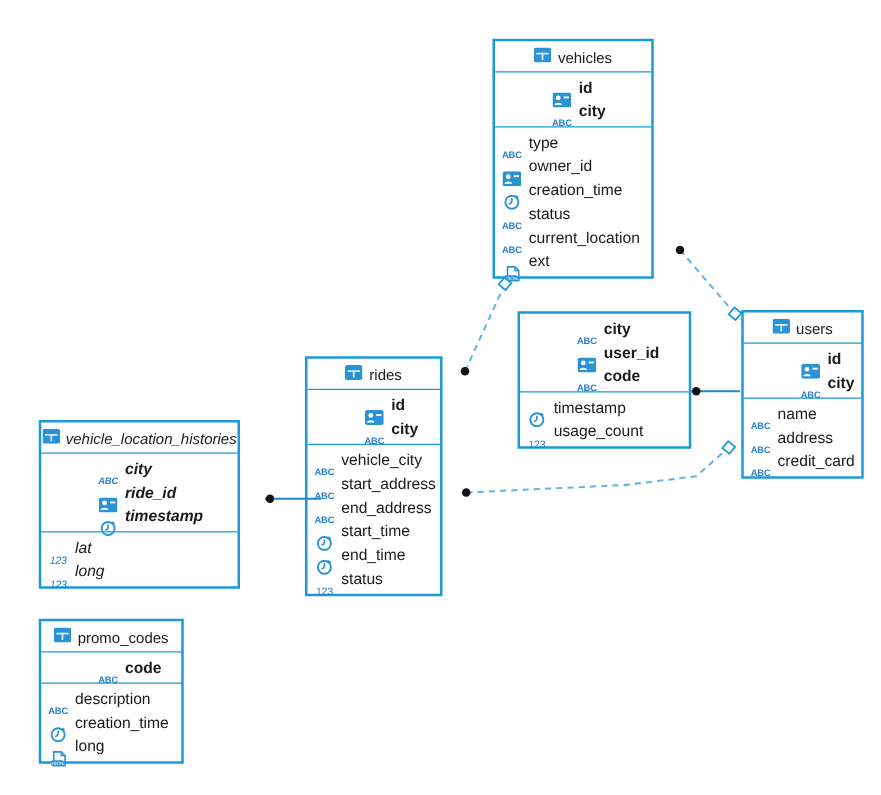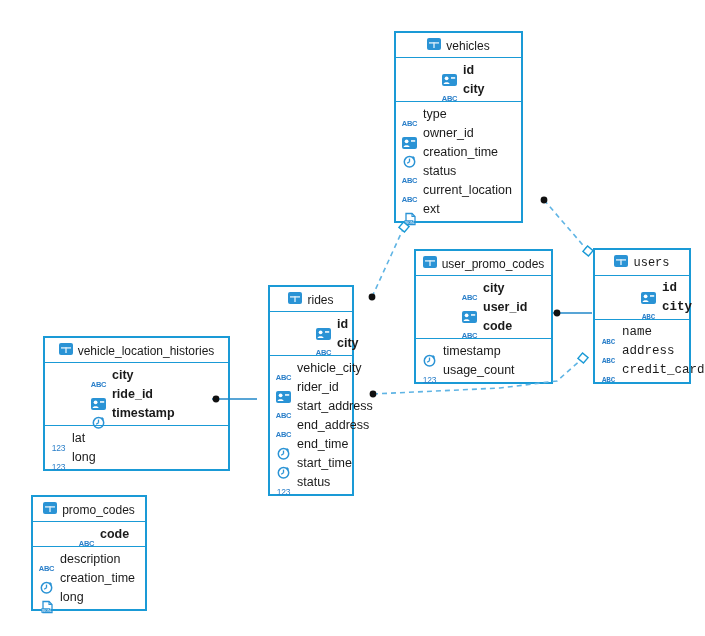--- a/index.html
+++ b/index.html
@@ -112,28 +112,20 @@
                 <path d="M9 1.5 v3 h3" fill="none" stroke="#2a93d5" stroke-width="1.1"></path>
                 <rect x="1" y="8.2" width="9.6" height="4.6" rx="1" fill="#2a93d5"></rect>
                 <text x="5.8" y="11.8" font-size="3.6" font-family="Liberation Sans, sans-serif" fill="#fff" text-anchor="middle">JSON</text>
               </svg>
             </span>
             <span class="label">ext</span>
           </div>
         </div>
       </div>
       <div class="erd-table" style="left: 414px; top: 249px; width: 139px;">
-        <div class="erd-header">
-          <span><svg width="14" height="12" viewBox="0 0 14 12">
-              <rect x="0" y="0" width="14" height="12" rx="2" fill="#2a93d5"></rect>
-              <rect x="2" y="4.2" width="10" height="1.4" fill="#d6ecf9"></rect>
-              <rect x="6.3" y="4.2" width="1.4" height="5.8" fill="#d6ecf9"></rect>
-            </svg></span>
-          <span>user_promo_codes</span>
-        </div>
         <div class="erd-section pk">
           <div class="erd-row pk-row">
             <span class="icon">
               <span class="type-txt">ABC</span>
             </span>
             <span class="label">city</span>
           </div>
           <div class="erd-row pk-row">
             <span class="icon">
               <svg width="15" height="12" viewBox="0 0 15 12">
@@ -165,21 +157,21 @@
             <span class="label">timestamp</span>
           </div>
           <div class="erd-row">
             <span class="icon">
               <span class="type-num">123</span>
             </span>
             <span class="label">usage_count</span>
           </div>
         </div>
       </div>
-      <div class="erd-table" style="left: 593px; top: 248px; width: 98px; font-family: Liberation Mono, monospace;">
+      <div class="erd-table" style="left: 593px; top: 248px; width: 98px;">
         <div class="erd-header">
           <span><svg width="14" height="12" viewBox="0 0 14 12">
               <rect x="0" y="0" width="14" height="12" rx="2" fill="#2a93d5"></rect>
               <rect x="2" y="4.2" width="10" height="1.4" fill="#d6ecf9"></rect>
               <rect x="6.3" y="4.2" width="1.4" height="5.8" fill="#d6ecf9"></rect>
             </svg></span>
           <span>users</span>
         </div>
         <div class="erd-section pk">
           <div class="erd-row pk-row">
@@ -214,21 +206,21 @@
             <span class="label">address</span>
           </div>
           <div class="erd-row">
             <span class="icon">
               <span class="type-txt">ABC</span>
             </span>
             <span class="label">credit_card</span>
           </div>
         </div>
       </div>
-      <div class="erd-table" style="left: 268px; top: 285px; width: 86px;">
+      <div class="erd-table" style="left: 244px; top: 285px; width: 110px;">
         <div class="erd-header">
           <span><svg width="14" height="12" viewBox="0 0 14 12">
               <rect x="0" y="0" width="14" height="12" rx="2" fill="#2a93d5"></rect>
               <rect x="2" y="4.2" width="10" height="1.4" fill="#d6ecf9"></rect>
               <rect x="6.3" y="4.2" width="1.4" height="5.8" fill="#d6ecf9"></rect>
             </svg></span>
           <span>rides</span>
         </div>
         <div class="erd-section pk">
           <div class="erd-row pk-row">
@@ -251,72 +243,61 @@
         </div>
         <div class="erd-section">
           <div class="erd-row">
             <span class="icon">
               <span class="type-txt">ABC</span>
             </span>
             <span class="label">vehicle_city</span>
           </div>
           <div class="erd-row">
             <span class="icon">
-              <svg width="15" height="12" viewBox="0 0 15 12">
-                <rect x="0" y="0" width="15" height="12" rx="2" fill="#2a93d5"></rect>
-                <circle cx="4.6" cy="4.3" r="1.9" fill="#fff"></circle>
-                <path d="M1.6 10 C1.6 7.6 7.6 7.6 7.6 10 Z" fill="#fff"></path>
-                <rect x="9" y="3.2" width="4.2" height="1.5" fill="#fff"></rect>
-              </svg>
-            </span>
-            <span class="label">rider_id</span>
-          </div>
-          <div class="erd-row">
-            <span class="icon">
               <span class="type-txt">ABC</span>
             </span>
             <span class="label">start_address</span>
           </div>
           <div class="erd-row">
             <span class="icon">
               <span class="type-txt">ABC</span>
             </span>
             <span class="label">end_address</span>
           </div>
           <div class="erd-row">
             <span class="icon">
               <svg width="13" height="13" viewBox="0 0 13 13">
                 <circle cx="6.5" cy="6.8" r="5.2" fill="none" stroke="#2a93d5" stroke-width="1.5"></circle>
                 <line x1="6.5" y1="6.8" x2="6.5" y2="3.6" stroke="#2a93d5" stroke-width="1.3"></line>
                 <line x1="6.5" y1="6.8" x2="4.2" y2="8.3" stroke="#2a93d5" stroke-width="1.3"></line>
                 <line x1="9.6" y1="1.6" x2="11.6" y2="3.4" stroke="#2a93d5" stroke-width="1.4"></line>
               </svg>
             </span>
+            <span class="label">start_time</span>
+          </div>
+          <div class="erd-row">
+            <span class="icon">
+              <svg width="13" height="13" viewBox="0 0 13 13">
+                <circle cx="6.5" cy="6.8" r="5.2" fill="none" stroke="#2a93d5" stroke-width="1.5"></circle>
+                <line x1="6.5" y1="6.8" x2="6.5" y2="3.6" stroke="#2a93d5" stroke-width="1.3"></line>
+                <line x1="6.5" y1="6.8" x2="4.2" y2="8.3" stroke="#2a93d5" stroke-width="1.3"></line>
+                <line x1="9.6" y1="1.6" x2="11.6" y2="3.4" stroke="#2a93d5" stroke-width="1.4"></line>
+              </svg>
+            </span>
             <span class="label">end_time</span>
           </div>
           <div class="erd-row">
             <span class="icon">
-              <svg width="13" height="13" viewBox="0 0 13 13">
-                <circle cx="6.5" cy="6.8" r="5.2" fill="none" stroke="#2a93d5" stroke-width="1.5"></circle>
-                <line x1="6.5" y1="6.8" x2="6.5" y2="3.6" stroke="#2a93d5" stroke-width="1.3"></line>
-                <line x1="6.5" y1="6.8" x2="4.2" y2="8.3" stroke="#2a93d5" stroke-width="1.3"></line>
-                <line x1="9.6" y1="1.6" x2="11.6" y2="3.4" stroke="#2a93d5" stroke-width="1.4"></line>
-              </svg>
-            </span>
-            <span class="label">start_time</span>
-          </div>
-          <div class="erd-row">
-            <span class="icon">
               <span class="type-num">123</span>
             </span>
             <span class="label">status</span>
           </div>
         </div>
       </div>
-      <div class="erd-table" style="left: 43px; top: 336px; width: 187px;">
+      <div class="erd-table" style="left: 31px; top: 336px; width: 161px; font-style: italic;">
         <div class="erd-header">
           <span><svg width="14" height="12" viewBox="0 0 14 12">
               <rect x="0" y="0" width="14" height="12" rx="2" fill="#2a93d5"></rect>
               <rect x="2" y="4.2" width="10" height="1.4" fill="#d6ecf9"></rect>
               <rect x="6.3" y="4.2" width="1.4" height="5.8" fill="#d6ecf9"></rect>
             </svg></span>
           <span>vehicle_location_histories</span>
         </div>
         <div class="erd-section pk">
           <div class="erd-row pk-row">

